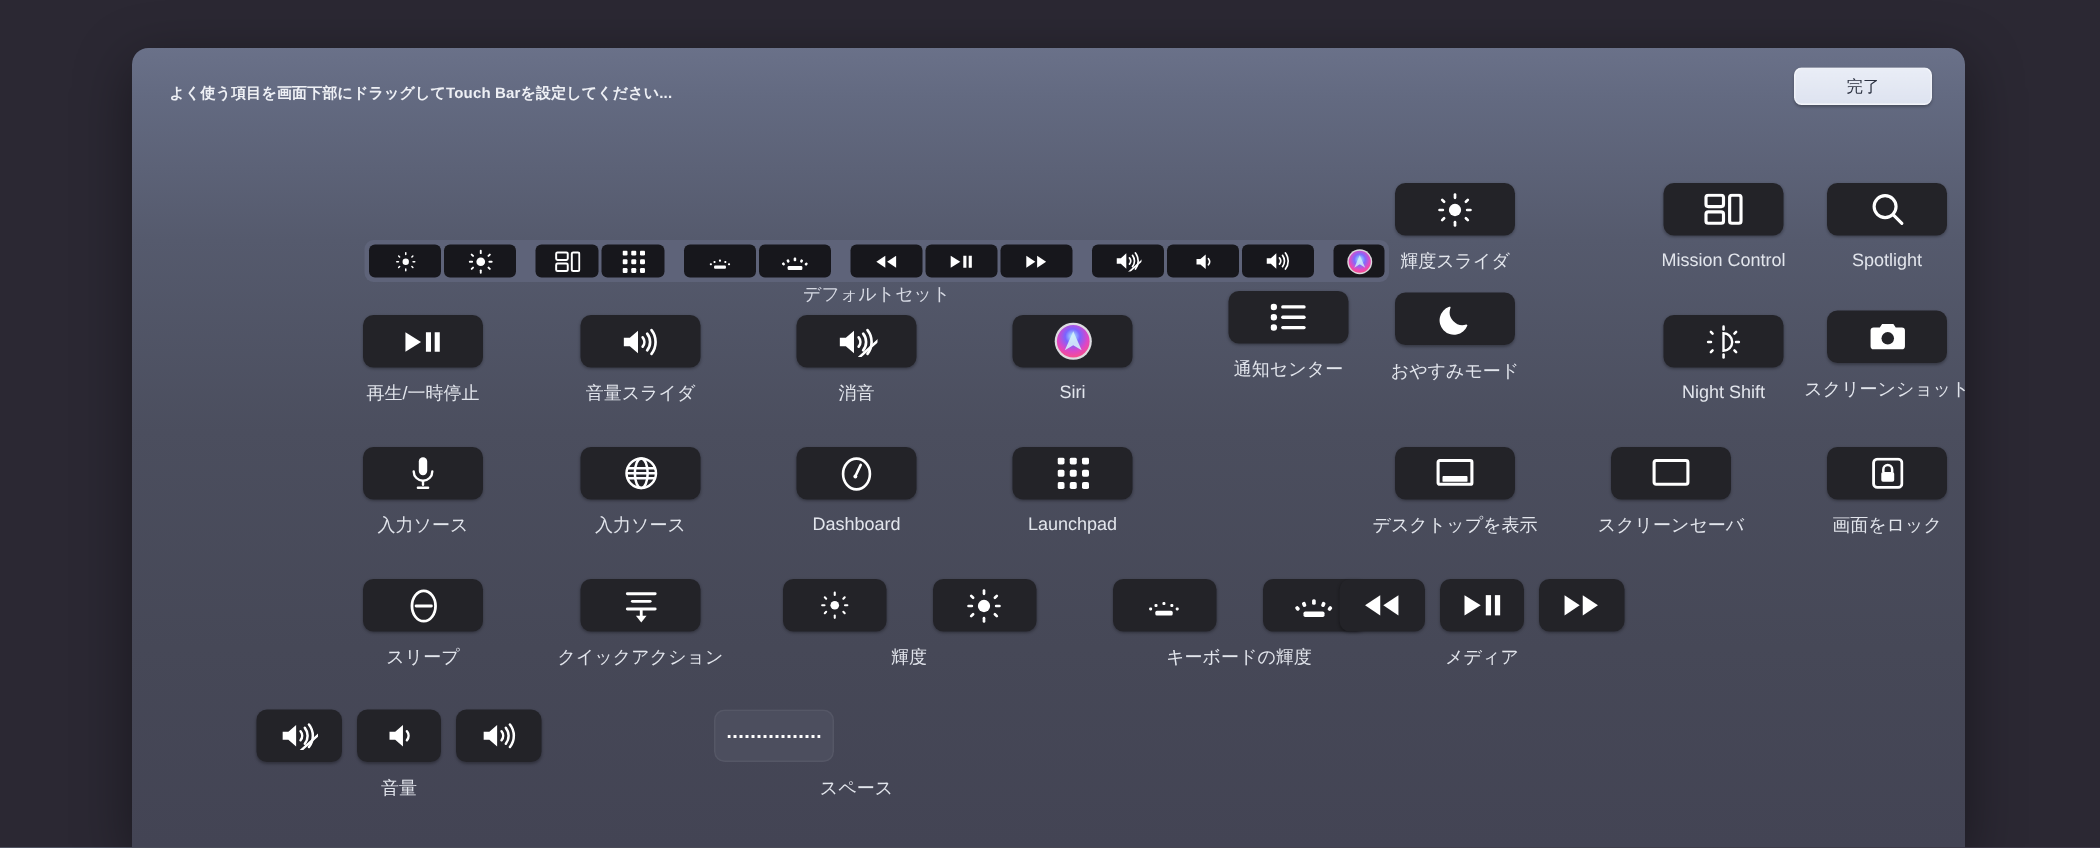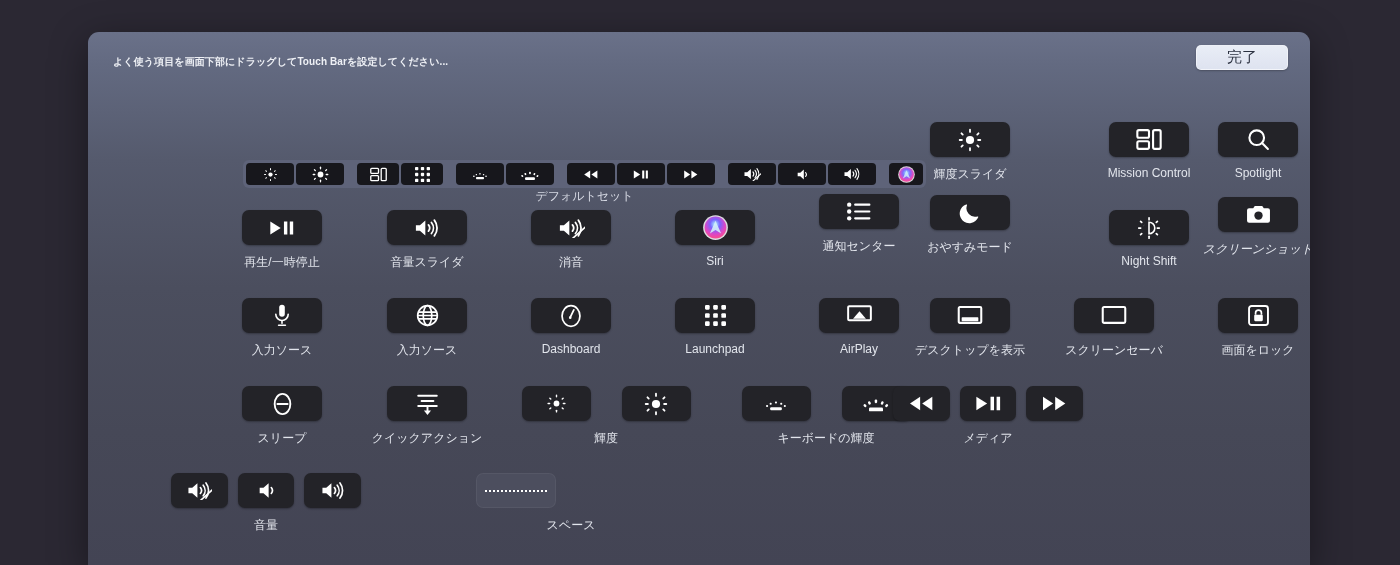--- a/index.html
+++ b/index.html
@@ -42,21 +42,21 @@
     white-space: nowrap;
   }
   #done-button {
     position: absolute; right: 22px; top: 13px;
     width: 92px; height: 25px;
     border-radius: 5px;
     background: linear-gradient(180deg, #e9edf6 0%, #dee3f0 100%);
     border: 1px solid rgba(255,255,255,0.45);
     box-shadow: 0 1px 2px rgba(0,0,0,0.25);
     color: #2b3140;
-    font-size: 15px;
+    font-size: 11px;
     display: flex; align-items: center; justify-content: center;
     cursor: default;
   }
 
   
   #defaultset-wrap {
     position: absolute; left: 155px; top: 128px;
   }
   #defaultset-strip {
     display: flex; align-items: center;
@@ -466,21 +466,21 @@
       <rect x="3.3" y="4.2" width="1.7" height="3.3" rx=".85" transform="rotate(-45 4.15 5.85)"></rect>
       <rect x="19" y="4.2" width="1.7" height="3.3" rx=".85" transform="rotate(45 19.85 5.85)"></rect>
       <rect x="3.3" y="16.5" width="1.7" height="3.3" rx=".85" transform="rotate(45 4.15 18.15)"></rect>
       <rect x="19" y="16.5" width="1.7" height="3.3" rx=".85" transform="rotate(-45 19.85 18.15)"></rect>
           </g>
         </svg>
     </div>
     <div class="item-label">Night Shift</div>
   </div>
 
-  <div class="item" style="left:1075px; top:165px; width:190px;font-style:italic;">
+  <div class="item" style="left:1075px; top:175px; width:190px;">
     <div class="item-btn big">
       <svg width="25" height="19" viewBox="0 0 24 18">
           <g fill="#fff">
       <path d="M8.4 0.8h7.2l1.5 2.2H21a2 2 0 0 1 2 2v10a2 2 0 0 1-2 2H3a2 2 0 0 1-2-2V5a2 2 0 0 1 2-2h3.9z"></path>
       <circle cx="12" cy="10" r="4" fill="#232328"></circle>
           </g>
         </svg>
     </div>
     <div class="item-label">スクリーンショット</div>
   </div>
@@ -537,31 +537,20 @@
             <rect x="14" y="7" width="4" height="4" rx="1"></rect>
       <rect x="0" y="14" width="4" height="4" rx="1"></rect>
             <rect x="7" y="14" width="4" height="4" rx="1"></rect>
             <rect x="14" y="14" width="4" height="4" rx="1"></rect>
           </g>
         </svg>
     </div>
     <div class="item-label">Launchpad</div>
   </div>
 
-  <div class="item" style="left:676px; top:266px; width:190px;">
-    <div class="item-btn big">
-      <svg width="25" height="21" viewBox="0 0 24 20">
-          <g fill="#fff">
-      <path fill="none" stroke="#fff" stroke-width="1.9" d="M2.2 1.1h19.6a1.1 1.1 0 0 1 1.1 1.1v11.3a1.1 1.1 0 0 1-1.1 1.1H2.2a1.1 1.1 0 0 1-1.1-1.1V2.2a1.1 1.1 0 0 1 1.1-1.1z"></path>
-      <path d="M12 5.9 L18.2 13 L5.8 13 Z"></path>
-          </g>
-        </svg>
-    </div>
-    <div class="item-label">AirPlay</div>
-  </div>
 
   <div class="item" style="left:787px; top:266px; width:190px;">
     <div class="item-btn big">
       <svg width="26" height="21" viewBox="0 0 24 19">
           <g fill="#fff">
       <path fill="none" stroke="#fff" stroke-width="1.9" d="M2.6 1.7h18.8a1 1 0 0 1 1 1v12.6a1 1 0 0 1-1 1H2.6a1 1 0 0 1-1-1V2.7a1 1 0 0 1 1-1z"></path>
       <rect x="4.3" y="11.2" width="15.4" height="3.6" rx=".6"></rect>
           </g>
         </svg>
     </div>

